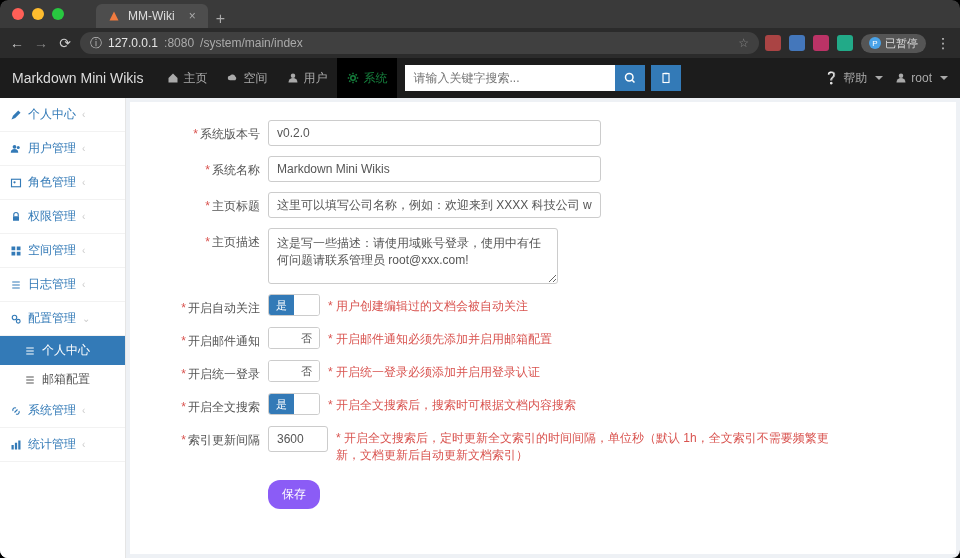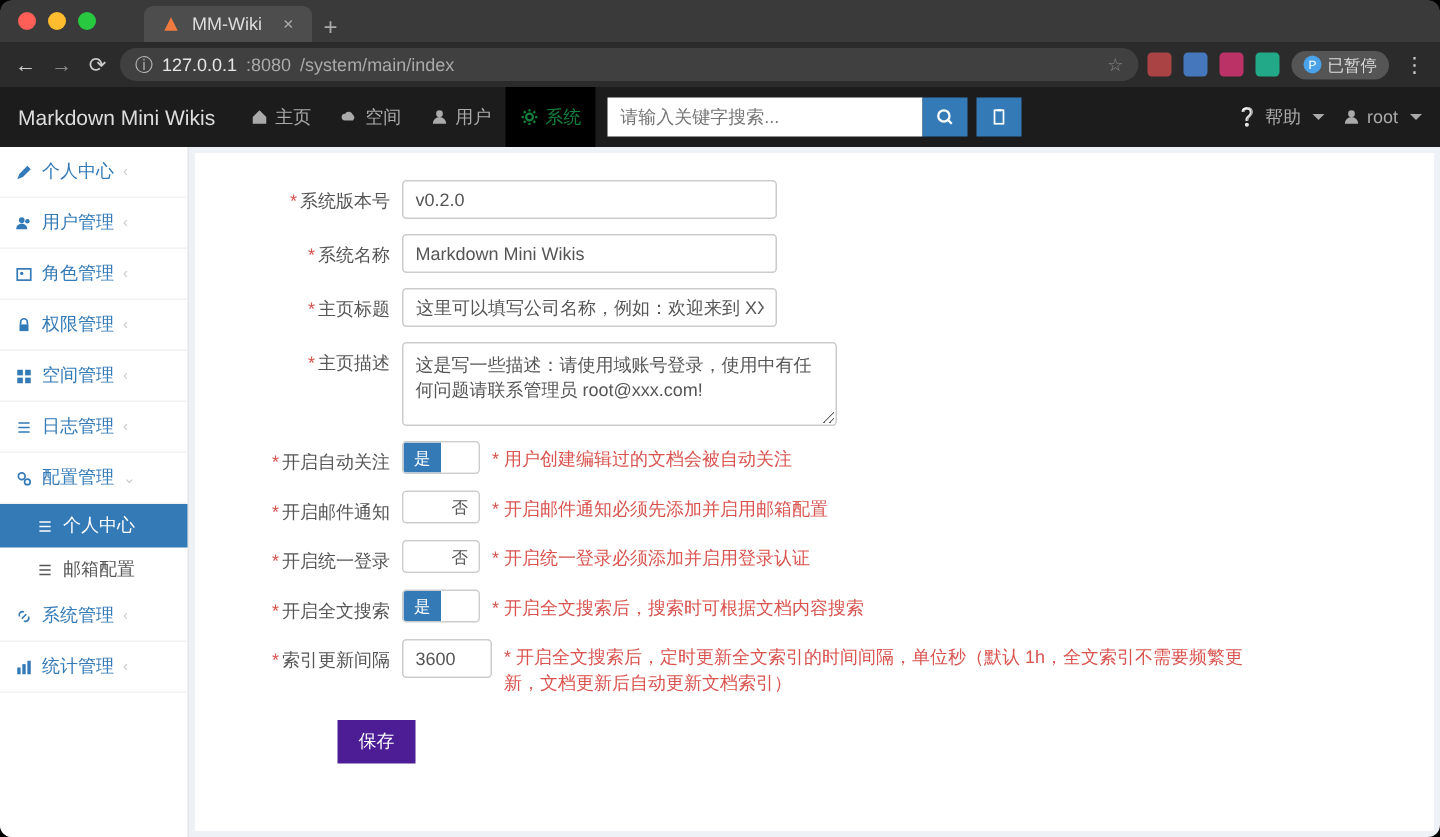--- a/index.html
+++ b/index.html
@@ -41,31 +41,31 @@
 .sidebar { width: 126px; background: #fff; border-right: 1px solid #e5e5e5; }
 .sb-item { display: flex; align-items: center; padding: 8px 10px; color: #337ab7; font-size: 12px; gap: 6px; border-bottom: 1px solid #f2f2f2; justify-content: flex-start; cursor: pointer; }
 .sb-item .left { display: flex; align-items: center; gap: 6px; }
 .sb-chevron { color: #ccc; font-size: 10px; }
 .sb-sub { padding: 6px 10px 6px 24px; color: #555; display: flex; align-items: center; gap: 6px; font-size: 12px; cursor: pointer; }
 .sb-sub.active { background: #337ab7; color: #fff; }
 .content { flex: 1; padding: 18px 20px; background: #fff; margin: 4px; overflow: auto; }
 .form-row { display: flex; align-items: flex-start; margin-bottom: 10px; gap: 8px; }
 .form-label { width: 110px; text-align: right; color: #555; font-size: 12px; padding-top: 6px; }
 .req { color: #d9534f; margin-right: 2px; }
-.form-input { width: 250px; height: 26px; border: 1px solid #ccc; border-radius: 3px; padding: 0 8px; font-size: 12px; color: #555; }
+.form-input { width: 333px; height: 26px; border: 1px solid #ccc; border-radius: 3px; padding: 0 8px; font-size: 12px; color: #555; }
 .form-textarea { width: 290px; height: 56px; border: 1px solid #ccc; border-radius: 3px; padding: 6px 8px; font-size: 12px; color: #555; resize: vertical; font-family: inherit; }
 .switch { width: 52px; height: 22px; border: 1px solid #ccc; border-radius: 3px; display: flex; overflow: hidden; }
 .switch .side { flex: 1; display: flex; align-items: center; justify-content: center; font-size: 11px; }
 .switch.on .a { background: #337ab7; color: #fff; }
 .switch.on .b { background: #fff; }
 .switch.off .a { background: #fff; }
 .switch.off .b { background: #fff; color: #555; }
 .switch.off .b.label { color: #555; }
 .hint { color: #d9534f; font-size: 12px; padding-top: 4px; white-space: nowrap; }
-.btn-save { background: #4c1d95; color: #fff; border: none; border-radius: 0; padding: 6px 14px; font-size: 12px; cursor: pointer; margin-left: 75px; margin-top: 6px; }
+.btn-save { background: #8b5cf6; color: #fff; border: none; border-radius: 12px; padding: 6px 14px; font-size: 12px; cursor: pointer; margin-left: 118px; margin-top: 6px; }
 .icon { width: 12px; height: 12px; flex-shrink: 0; }
 </style>
 </head>
 <body>
 
 <div class="mac-titlebar">
   <div class="mac-btn mac-close"></div>
   <div class="mac-btn mac-min"></div>
   <div class="mac-btn mac-max"></div>
   <div class="tab-strip">

